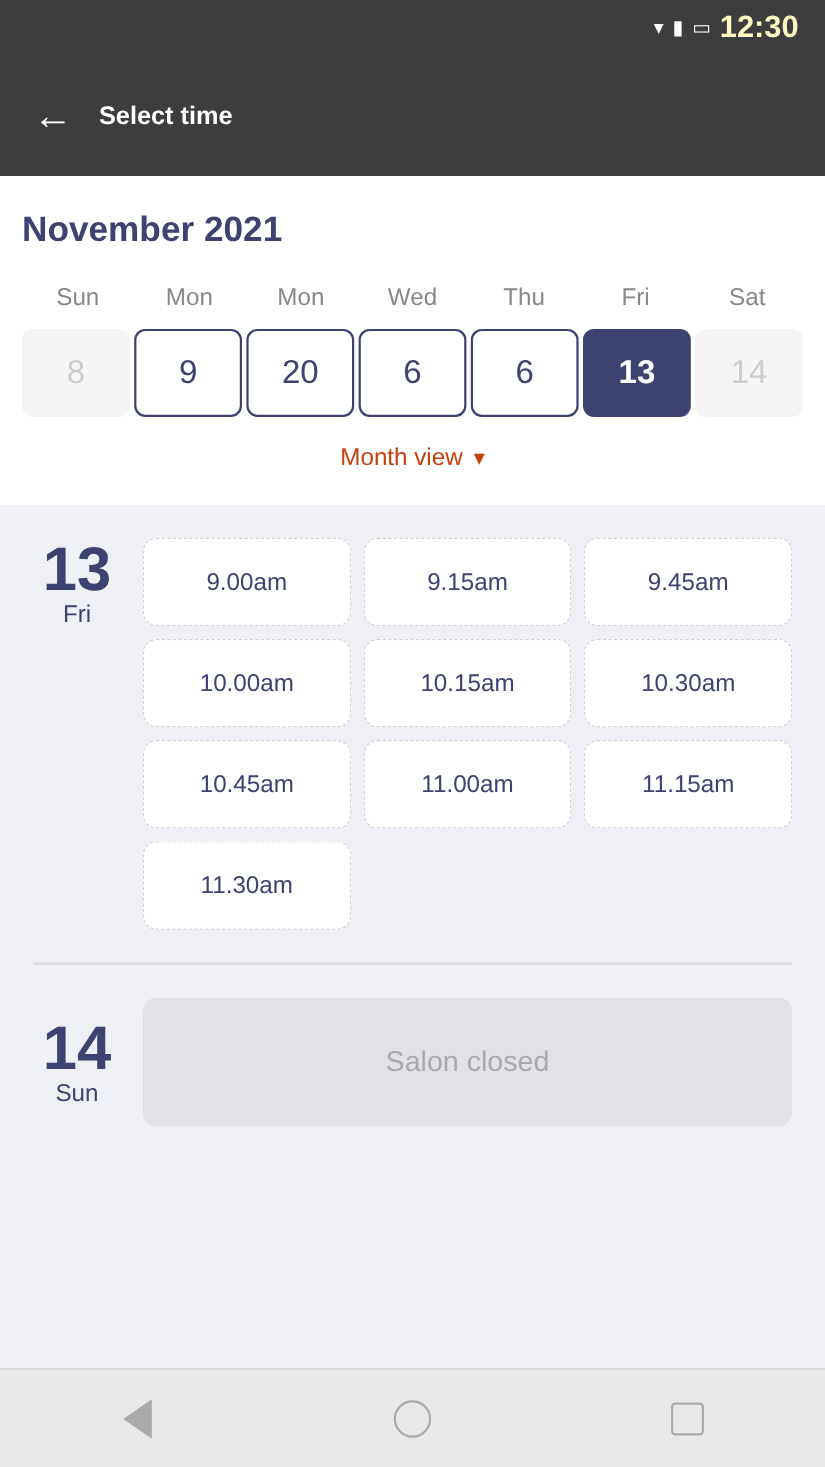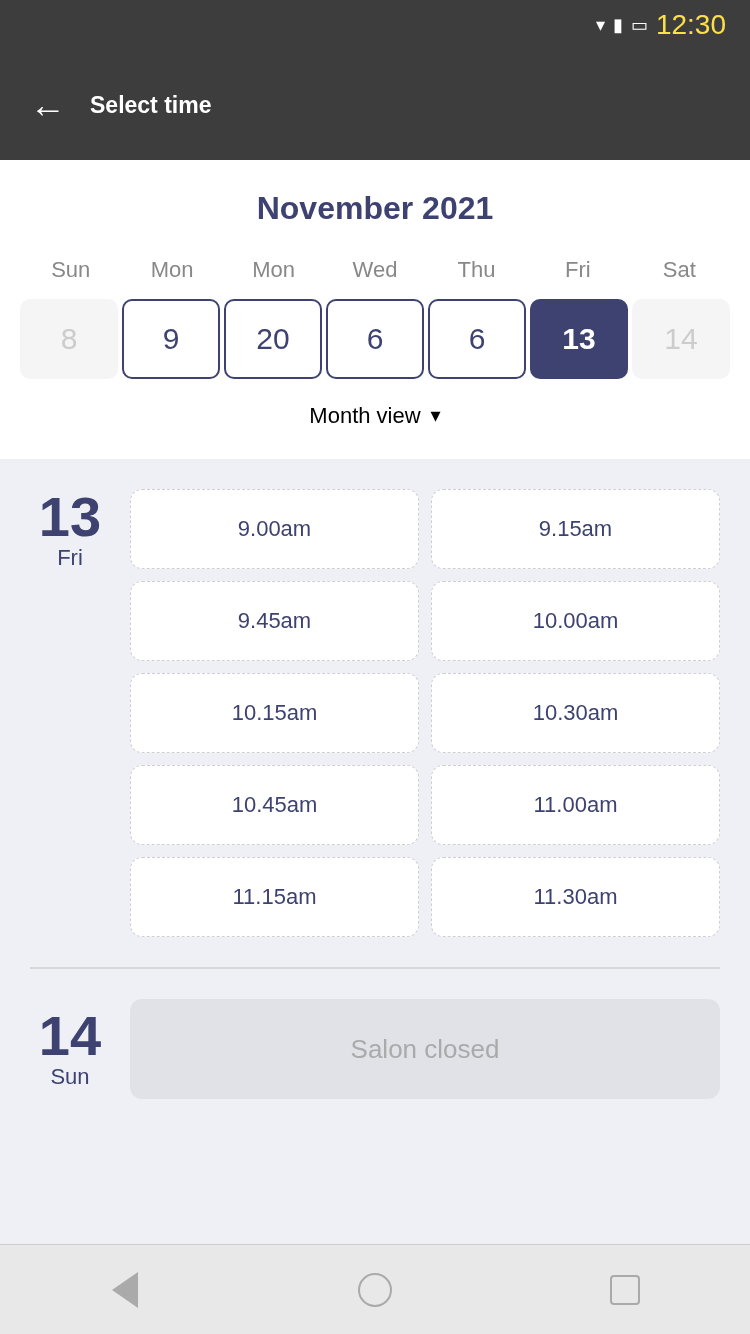--- a/index.html
+++ b/index.html
@@ -22,23 +22,23 @@
       justify-content: flex-end;
       padding-right: 24px;
       gap: 10px;
     }
     .status-icons {
       display: flex;
       align-items: center;
       gap: 8px;
     }
     .status-time {
-      color: #fde047;
+      color: #fef9c3;
       font-size: 28px;
-      font-weight: 400;
+      font-weight: 700;
     }
     .wifi-icon, .signal-icon, .battery-icon {
       color: white;
       font-size: 18px;
     }
 
     
     .top-bar {
       background: #3d3d3d;
       height: 110px;
@@ -58,21 +58,20 @@
       font-size: 23px;
       font-weight: 700;
     }
 
     
     .calendar-section {
       background: white;
       padding: 30px 20px 10px;
     }
     .month-title {
-      text-align: center;
       color: #3d4270;
       font-size: 32px;
       font-weight: 600;
       margin-bottom: 24px;
     }
     .weekdays {
       display: grid;
       grid-template-columns: repeat(7, 1fr);
       margin-bottom: 10px;
     }
@@ -106,25 +105,25 @@
       border: 2px solid #3d4270;
       color: #3d4270;
     }
     .day-cell.selected {
       background: #3d4270;
       color: white;
       font-weight: 700;
     }
     .month-view-row {
       display: flex;
-      align-items: flex-start;
+      align-items: flex-end;
       justify-content: center;
       gap: 10px;
       padding: 14px 0 20px;
-      color: #000000;
+      color: #c2410c;
       font-size: 22px;
       cursor: pointer;
     }
     .chevron-down {
       font-size: 20px;
     }
 
     
     .time-section {
       background: #eef0f5;
@@ -151,21 +150,21 @@
       line-height: 1;
     }
     .day-name {
       font-size: 22px;
       color: #3d4270;
       font-weight: 400;
     }
     .time-grid {
       flex: 1;
       display: grid;
-      grid-template-columns: repeat(2, 1fr);
+      grid-template-columns: repeat(3, 1fr);
       gap: 12px;
     }
     .time-slot {
       background: white;
       border-radius: 12px;
       display: flex;
       align-items: center;
       justify-content: center;
       height: 80px;
       font-size: 22px;
@@ -184,21 +183,21 @@
       padding: 30px 30px;
       align-items: center;
     }
     .closed-content {
       flex: 1;
       background: #e0e2e8;
       border-radius: 12px;
       display: flex;
       align-items: center;
       justify-content: center;
-      height: 100px;
+      height: 117px;
       color: #aaa;
       font-size: 26px;
     }
 
     
     .bottom-nav {
       background: #e8e8e8;
       height: 90px;
       display: flex;
       align-items: center;

